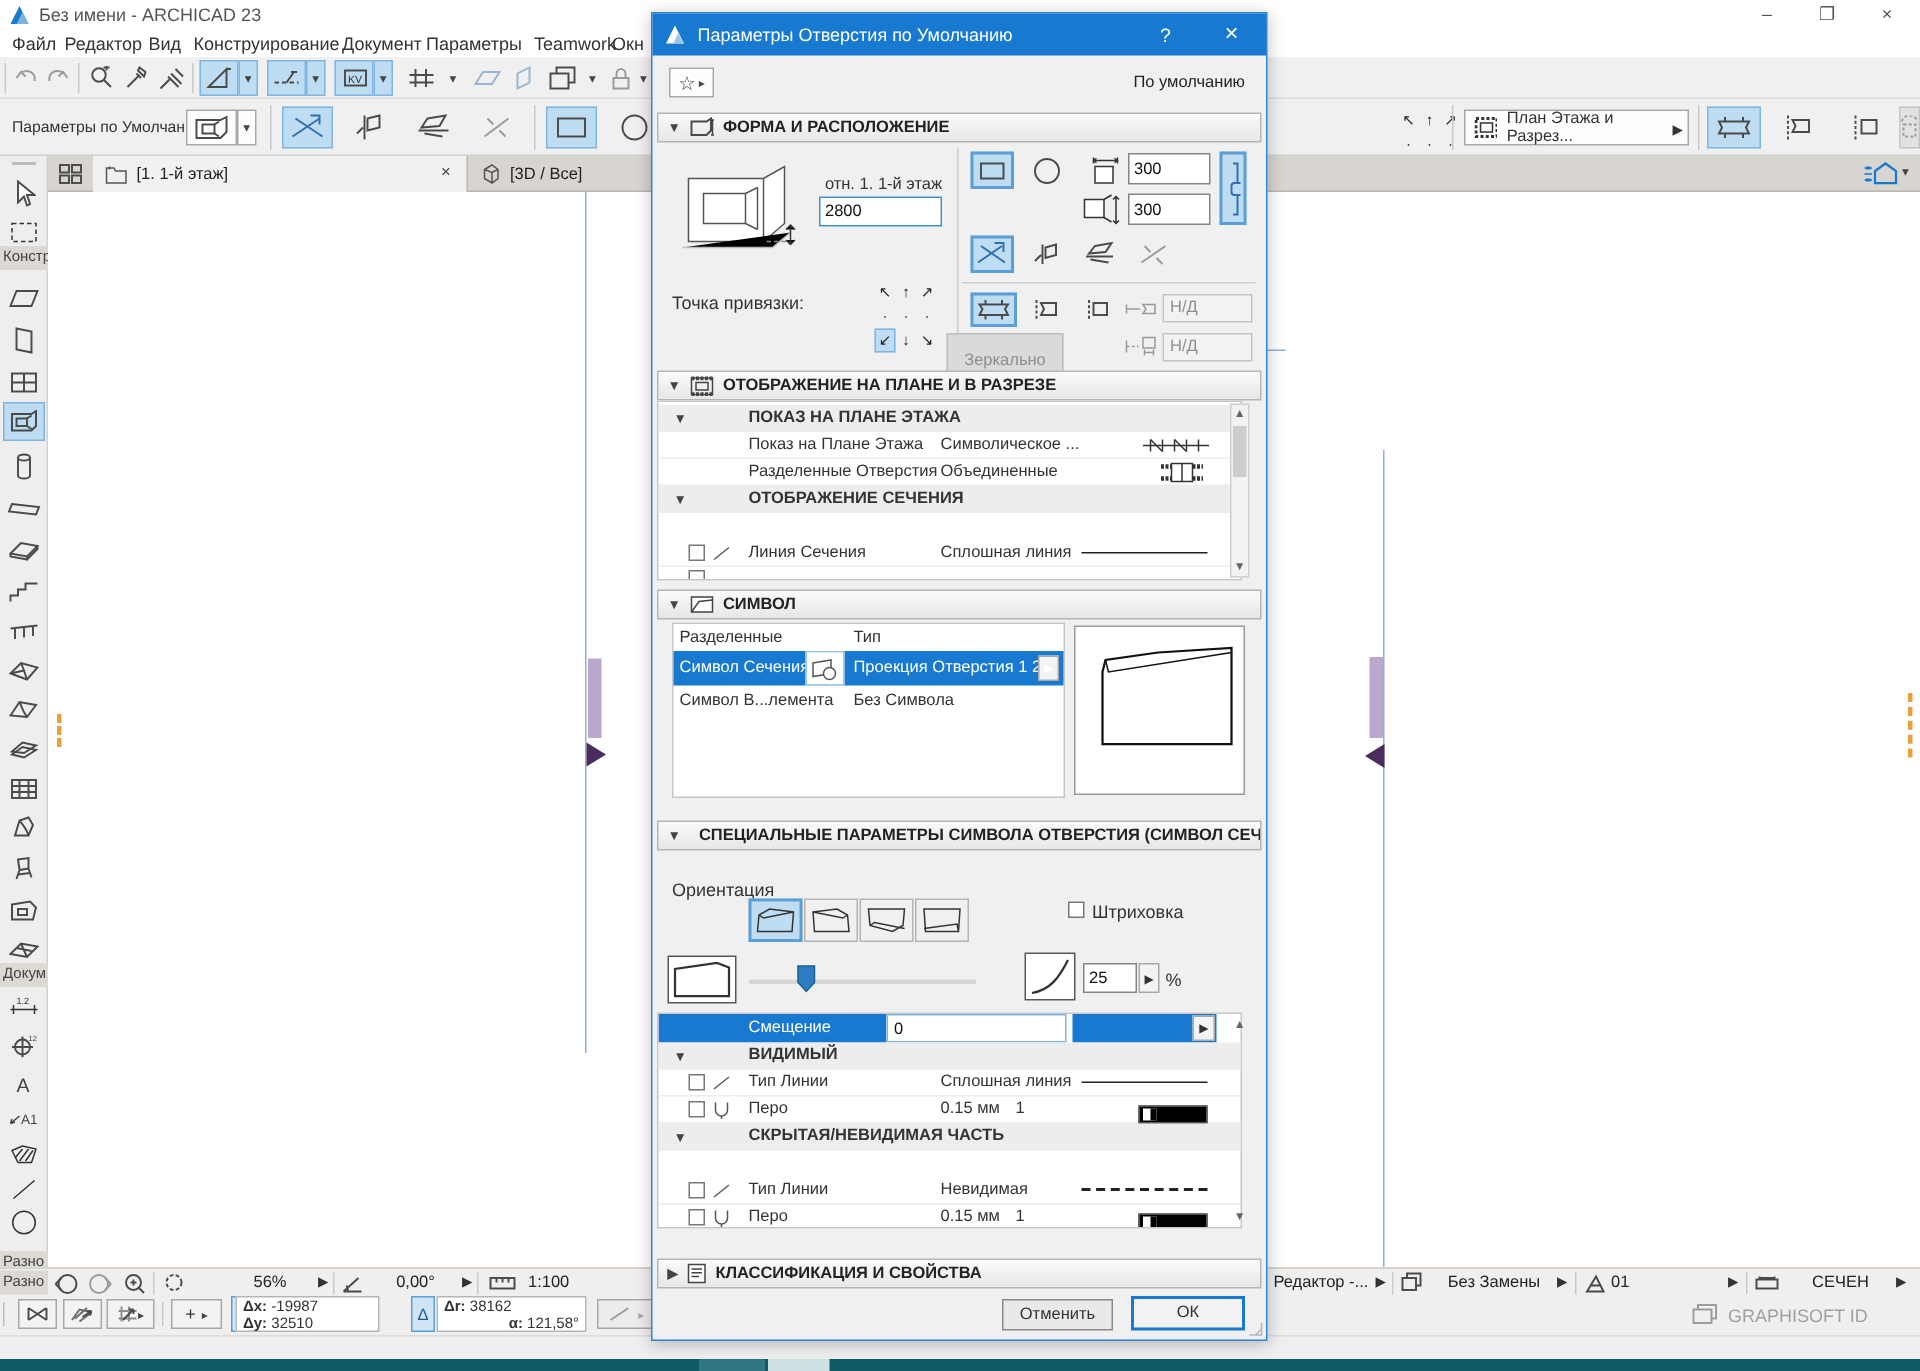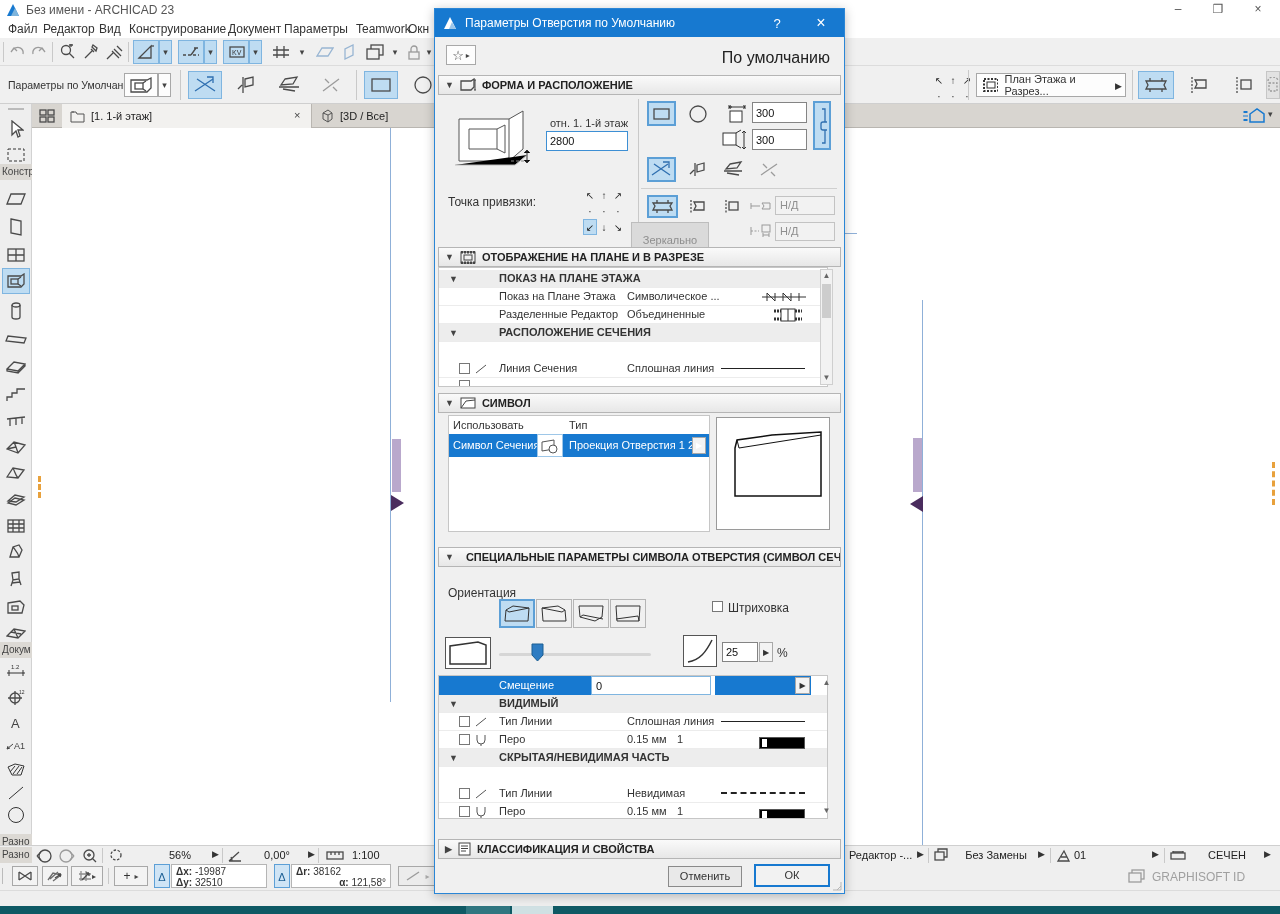--- a/index.html
+++ b/index.html
@@ -572,21 +572,21 @@
           <path d="M4,10 L11,3 M11,3 L8,3 M11,3 L11,6"></path>
         </svg>
         <span class="drop" style="font-size:8px">▸</span>
       </div>
     <div class="abs vsep" style="left:108px;top:4px;height:16px"></div>
     <div class="abs sbtn" style="left:114px;top:2px;width:34px;height:20px;gap:4px">
         <span style="font-size:12px;color:#333">+</span>
         <span class="drop" style="font-size:8px">▸</span>
       </div>
     <div class="abs chip" style="left:154px">Δ</div>
-    <div class="abs coordbox" style="left:171px;width:96px">
+    <div class="abs coordbox" style="left:157px;width:96px">
       <div><span style="font-weight:bold">Δx:</span> <span>-19987</span></div>
       <div><span style="font-weight:bold">Δy:</span> <span>32510</span></div>
     </div>
     <div class="abs chip" style="left:274px">Δ</div>
     <div class="abs coordbox" style="left:291px;width:100px">
       <div><span style="font-weight:bold">Δr:</span> <span>38162</span></div>
       <div style="text-align:right"><span style="font-weight:bold">α:</span> <span>121,58°</span></div>
     </div>
     <div class="abs sbtn" style="left:398px;top:2px;width:40px;height:20px;gap:5px;background:#ececec">
         <svg width="14" height="10" class="icg">
@@ -616,21 +616,21 @@
         </svg>
       <span class="t">Параметры Отверстия по Умолчанию</span>
       <span class="dlg-titlebtn" style="position:absolute;right:50px">?</span>
       <span class="dlg-titlebtn" style="position:absolute;right:6px;font-size:16px">×</span>
     </div>
 
     <div class="abs sbtn" style="left:11px;top:36px;width:30px;height:20px;gap:2px;background:#fdfdfd">
       <span style="font-size:13px;color:#444">☆</span>
         <span class="drop" style="font-size:8px">▸</span>
     </div>
-    <span class="abs" style="right:14px;top:40px;font-size:16px;color:#222">По умолчанию</span>
+    <span class="abs" style="right:14px;top:40px;font-size:11px;color:#222">По умолчанию</span>
 
     <div class="abs secbar" style="top:66px">
       <span class="caret">▼</span>
       <svg width="16" height="14">
           <path d="M1,3 L11,3 L14,1 L14,9 L11,12 L1,12 Z" class="ic"></path>
           <path d="M15,2 L15,12 M14,2 L16,2 M14,12 L16,12" stroke="#444"></path>
         </svg>
       <span>ФОРМА И РАСПОЛОЖЕНИЕ</span>
     </div>
 
@@ -757,31 +757,31 @@
       <div class="lrow abs" style="top:20px">
         <span class="lab">Показ на Плане Этажа</span>
           <span class="val">Символическое ...</span>
         <svg class="abs" style="left:322px;top:3px" width="46" height="12">
             <path d="M1,6 L45,6" stroke="#333"></path>
             <path d="M6,2 L6,10 M14,2 L14,10 M22,2 L22,10 M30,2 L30,10 M38,2 L38,10" stroke="#333"></path>
             <path d="M6,2 L14,10 M22,2 L30,10" stroke="#333"></path>
           </svg>
       </div>
       <div class="lrow abs" style="top:38px">
-        <span class="lab">Разделенные Редактор</span>
+        <span class="lab">Разделенные Отверстия</span>
           <span class="val">Объединенные</span>
         <svg class="abs" style="left:334px;top:2px" width="30" height="14">
             <path d="M1,3 L8,3 M1,11 L8,11 M22,3 L29,3 M22,11 L29,11" stroke="#333" stroke-width="3" stroke-dasharray="2,1"></path>
             <rect x="8" y="1" width="14" height="12" fill="none" stroke="#333"></rect>
             <path d="M15,1 L15,13" stroke="#333"></path>
           </svg>
       </div>
       <div class="lrow subhead abs" style="top:56px">
           <span class="caret abs" style="left:10px">▼</span>
-          <span class="lab">РАСПОЛОЖЕНИЕ СЕЧЕНИЯ</span>
+          <span class="lab">ОТОБРАЖЕНИЕ СЕЧЕНИЯ</span>
         </div>
       <div class="lrow abs" style="top:92px">
         <span class="cb abs" style="left:20px;top:3px"></span>
         <svg class="abs" style="left:36px;top:4px" width="12" height="10">
             <path d="M1,9 L11,1" stroke="#555"></path>
           </svg>
         <span class="lab">Линия Сечения</span>
           <span class="val">Сплошная линия</span>
         <div class="solidline abs" style="left:282px;top:8px;width:84px"></div>
       </div>
@@ -798,32 +798,36 @@
 
     <div class="abs secbar" style="top:384px">
       <span class="caret">▼</span>
       <svg width="16" height="12">
           <rect x="1" y="1" width="14" height="10" fill="#fff" stroke="#444"></rect>
           <path d="M1,11 L6,4 L15,3" fill="none" stroke="#444"></path>
         </svg>
       <span>СИМВОЛ</span>
     </div>
     <div class="abs listarea" style="left:13px;top:406px;width:262px;height:117px">
-      <div class="abs" style="left:4px;top:3px;font-size:11px">Использовать</div>
+      <div class="abs" style="left:4px;top:3px;font-size:11px">Разделенные</div>
       <div class="abs" style="left:120px;top:3px;font-size:11px">Тип</div>
       <div class="abs selrow" style="left:0;top:18px;width:260px;height:23px">
         <span class="abs" style="left:4px;top:5px">Символ Сечения</span>
         <div class="abs" style="left:88px;top:0;width:26px;height:23px;background:#fff;border:1px solid #9ec7e8;display:flex;align-items:center;justify-content:center">
           <svg width="18" height="16">
               <path d="M1,4 L13,2 L13,11 L1,13 Z" fill="#fff" stroke="#555"></path>
               <circle cx="12" cy="11" r="4" fill="#fff" stroke="#555"></circle>
             </svg>
         </div>
         <span class="abs" style="left:120px;top:5px">Проекция Отверстия 1 23</span>
         <div class="abs sbtn" style="left:243px;top:3px;width:14px;height:17px;font-size:8px">▶</div>
+      </div>
+      <div class="abs" style="left:0;top:41px;width:260px;height:20px">
+        <span class="abs" style="left:4px;top:4px">Символ В...лемента</span>
+        <span class="abs" style="left:120px;top:4px">Без Символа</span>
       </div>
     </div>
     <div class="abs listarea" style="left:281px;top:408px;width:114px;height:113px;border:1px solid #9a9a9a">
       <svg width="112" height="111">
           <path d="M18,30 L20,22 L55,17 L104,14 L104,78 L18,78 Z" fill="#fff" stroke="#111" stroke-width="1.5"></path>
           <path d="M20,22 L22,30 L104,17" fill="none" stroke="#111" stroke-width="1"></path>
         </svg>
     </div>
 
     <div class="abs secbar" style="top:538px">

